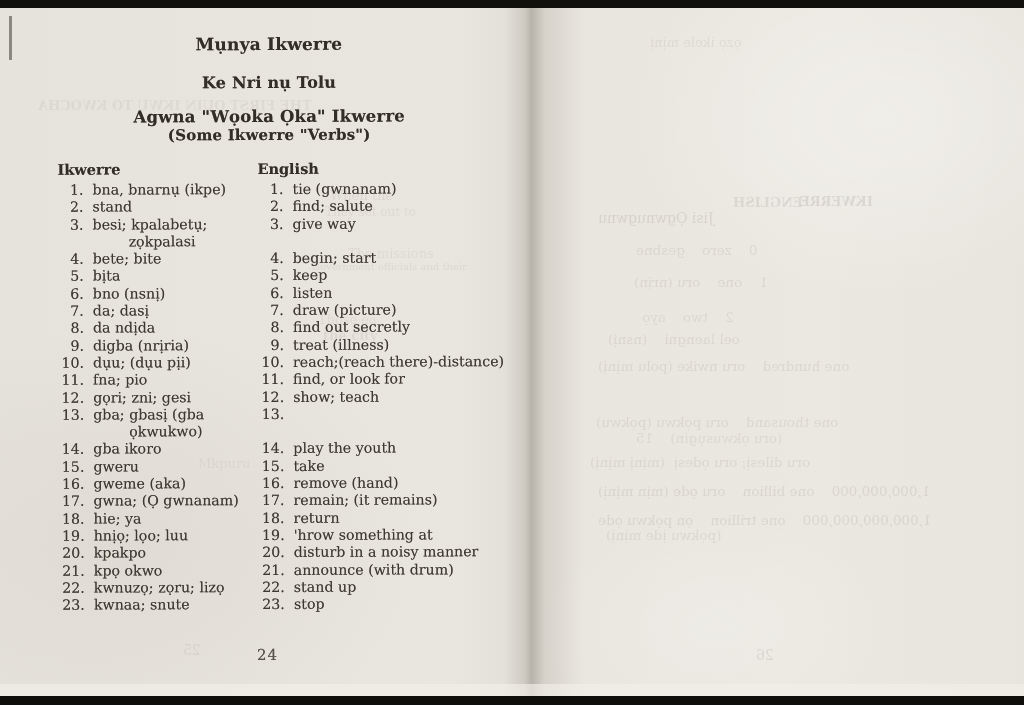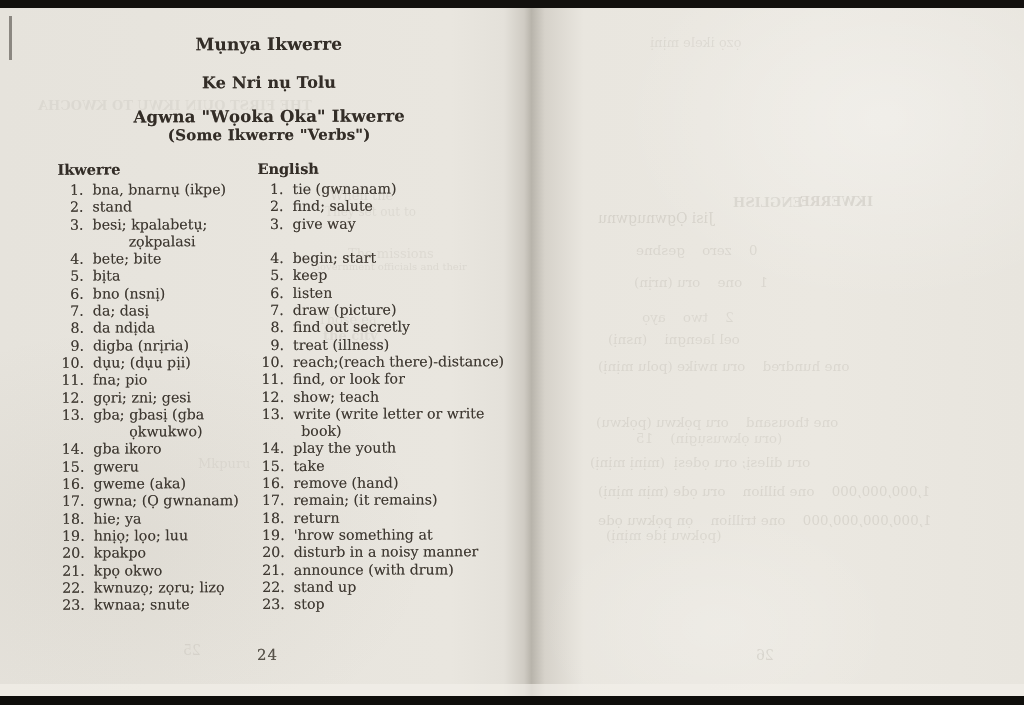--- a/index.html
+++ b/index.html
@@ -295,22 +295,20 @@
           </div>
 
           <div class="lrow">
             <div class="lcell-i">
               <span class="num">13.</span>
               <span class="txt itxt">gba; gbasị (gba
 ọkwukwo)</span>
             </div>
             <div class="lcell-e">
               <span class="num">13.</span>
-              <span class="txt etxt">write (write letter or write
-book)</span>
             </div>
           </div>
 
           <div class="lrow">
             <div class="lcell-i">
               <span class="num">14.</span>
               <span class="txt itxt">gba ikoro</span>
             </div>
             <div class="lcell-e">
               <span class="num">14.</span>

